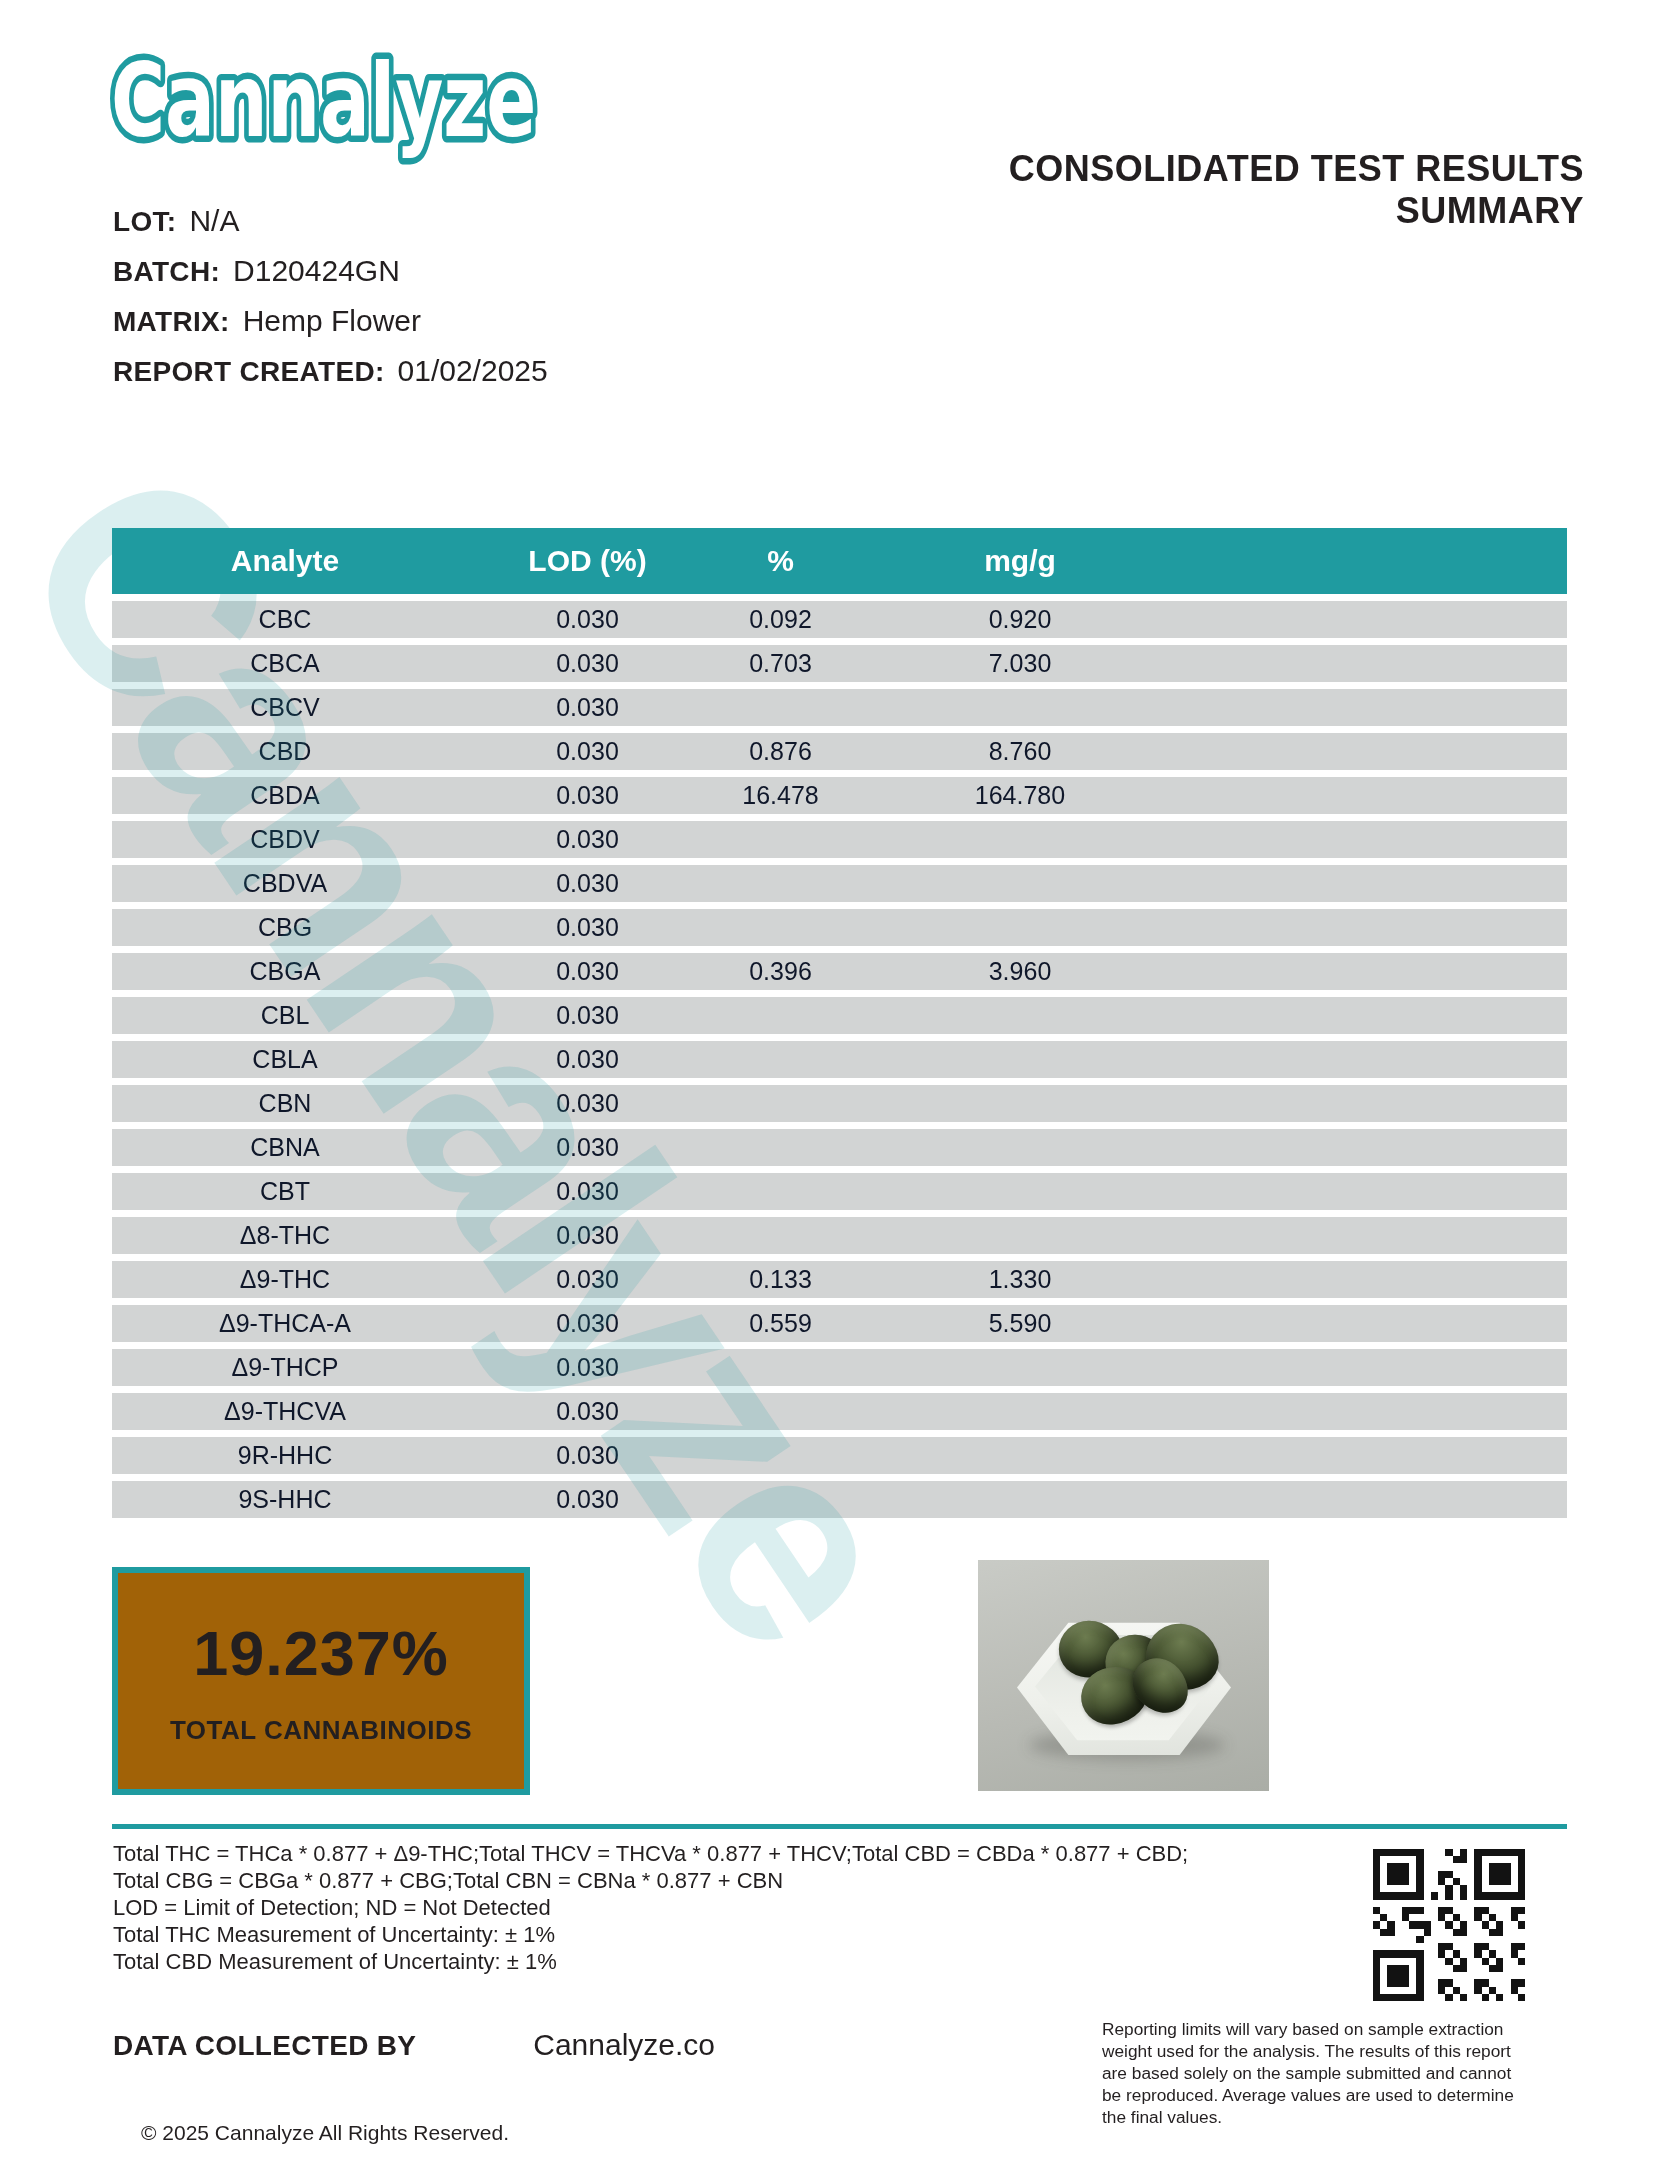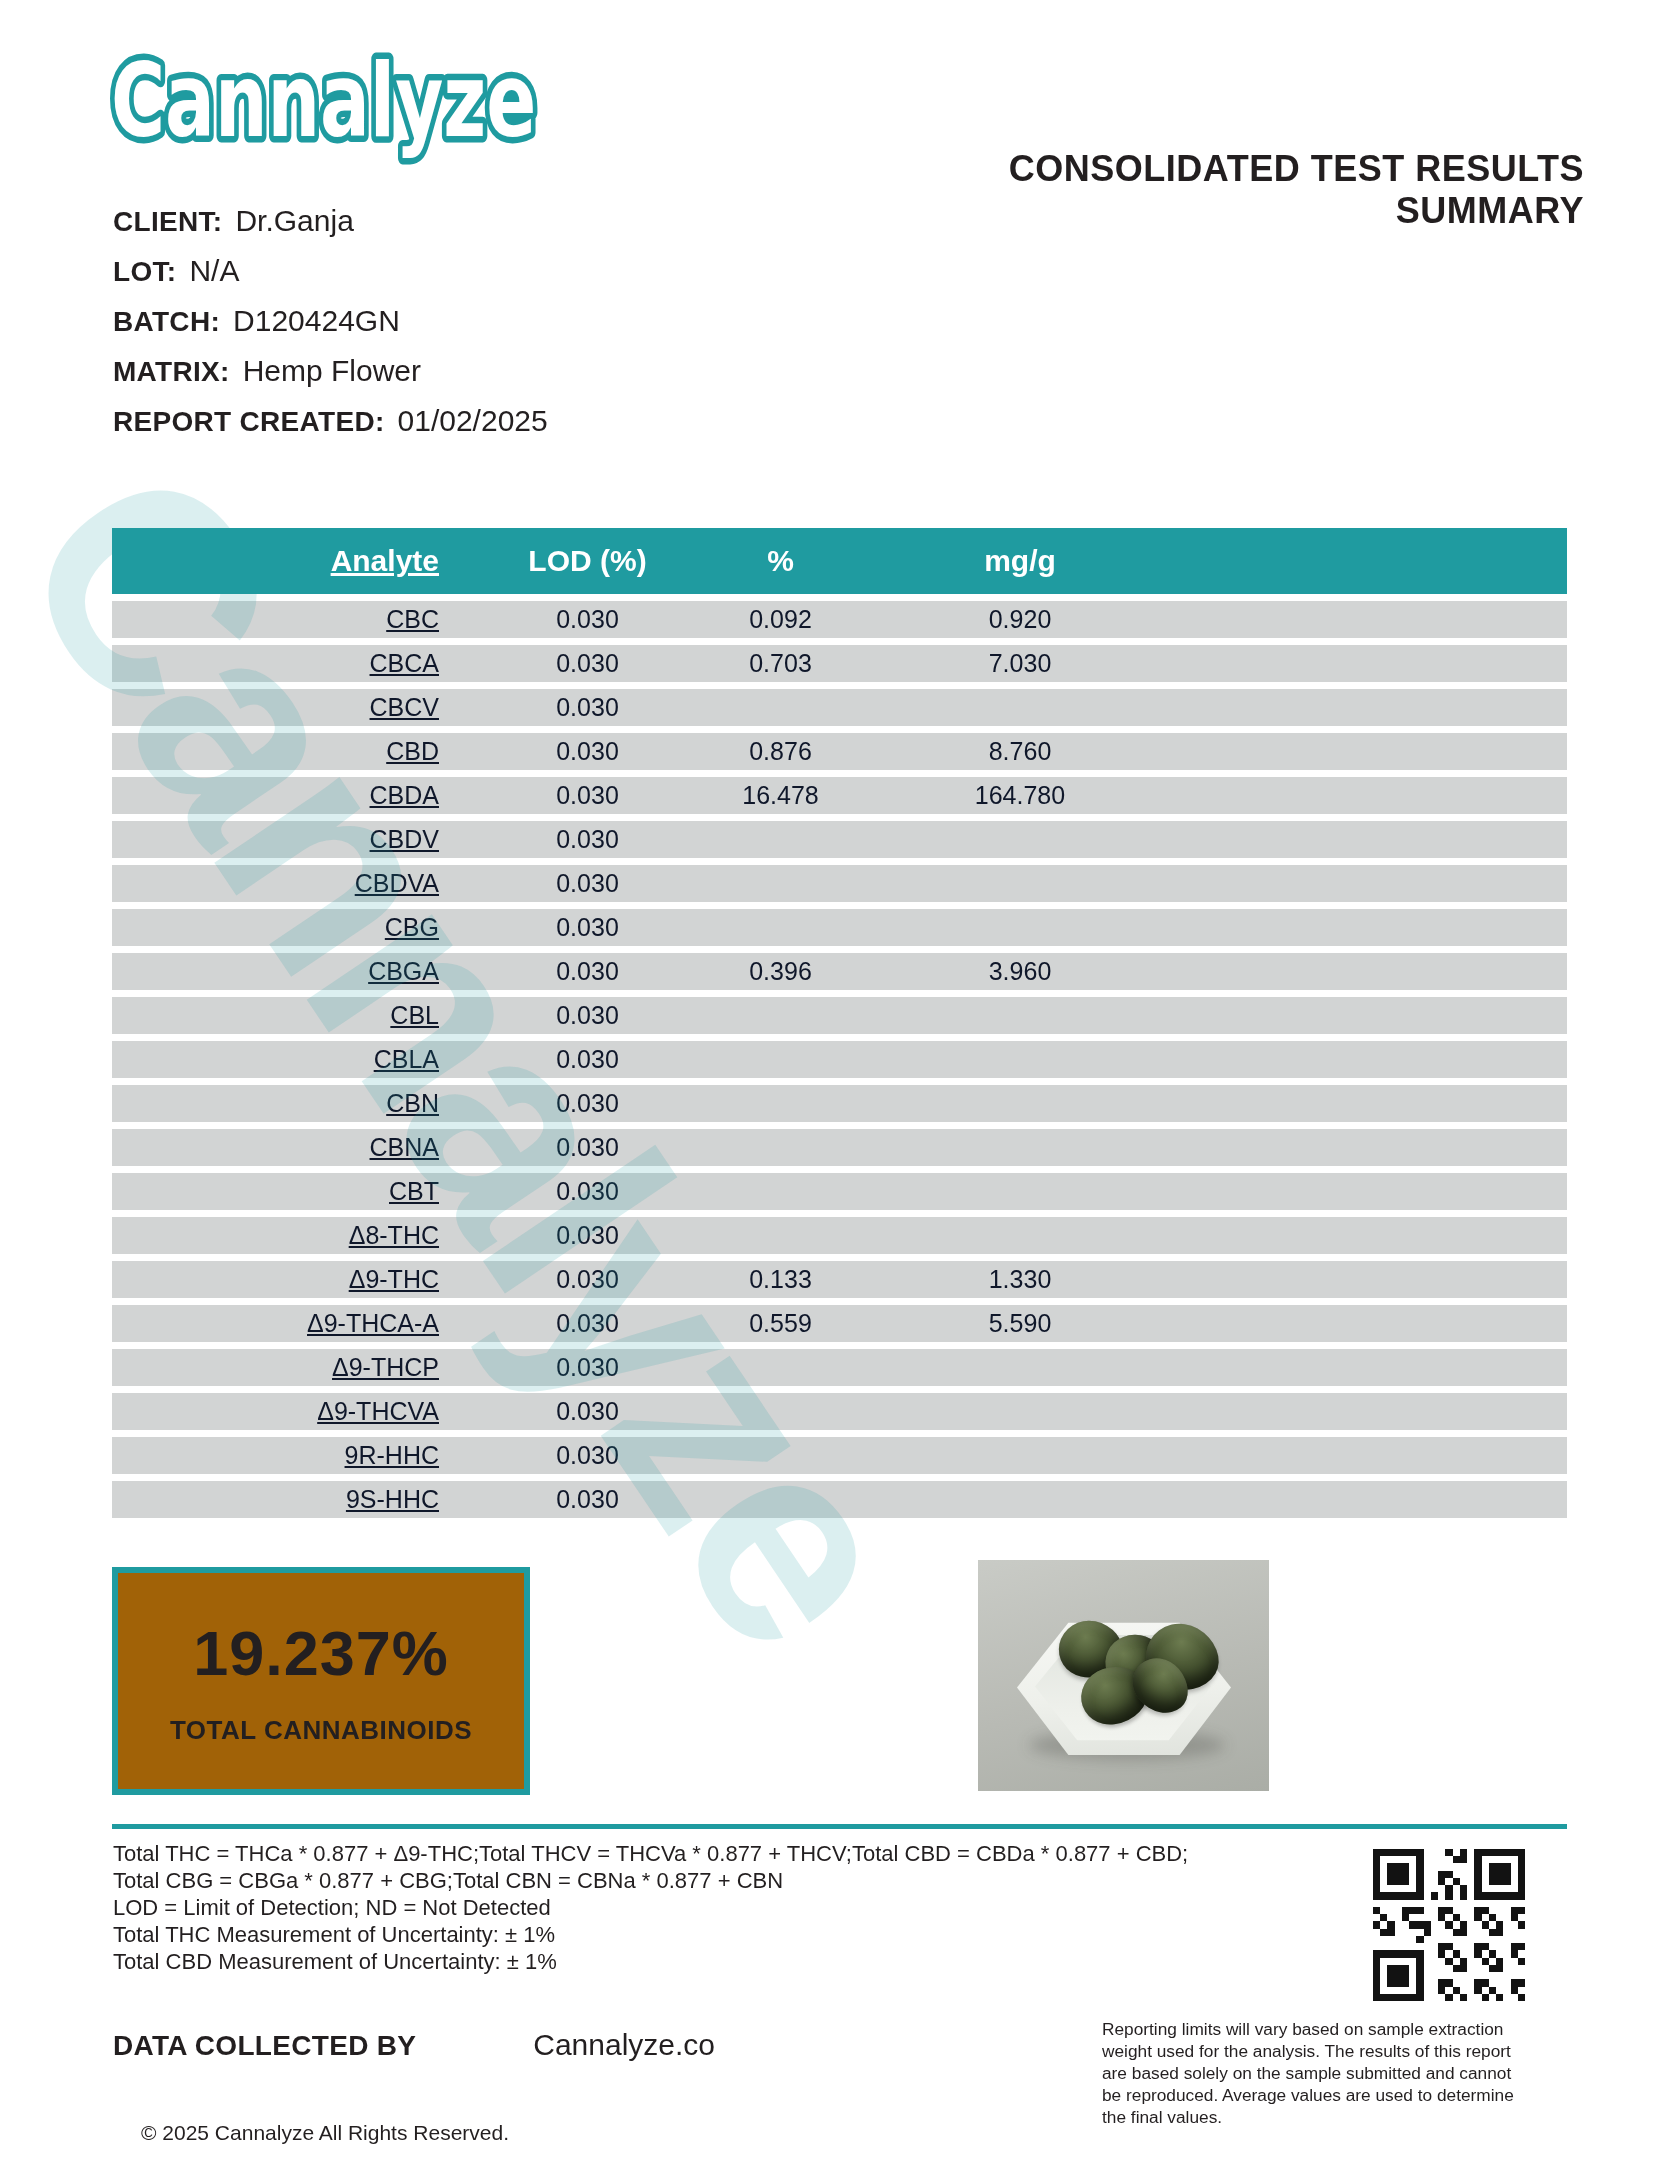--- a/index.html
+++ b/index.html
@@ -38,21 +38,21 @@
     position:relative;z-index:3;
     height:66px;background:var(--teal);color:#fff;
     display:grid;grid-template-columns:327px 297px 89px 390px 1fr;
     align-items:center;font-weight:bold;font-size:30px;
   }
   .tr{
     margin-top:7px;height:37px;background:var(--row-gray);
     display:grid;grid-template-columns:327px 297px 89px 390px 1fr;
     align-items:center;font-size:25px;color:#0f172a;
   }
-  .cell-left{padding-left:19px;text-align:right;text-decoration:underline;}
+  .cell-left{padding-left:19px;text-align:center;}
   .cell-c{text-align:center;}
   
   .summary-box{
     position:absolute;left:112px;top:1567px;width:406px;height:216px;z-index:3;
     border:6px solid var(--teal);background:#a16207;
     display:flex;flex-direction:column;align-items:center;justify-content:center;gap:26px;
   }
   .summary-value{font-size:63px;font-weight:bold;letter-spacing:1px;}
   .summary-label{font-size:26px;font-weight:bold;letter-spacing:0.5px;}
   
@@ -97,23 +97,20 @@
 
   <div class="watermark">Cannalyze</div>
 
   <svg class="logo" width="465" height="131" viewBox="0 0 470 132">
     <text x="6" y="103" textLength="430" lengthAdjust="spacingAndGlyphs">Cannalyze</text>
   </svg>
 
   <h1 class="title">CONSOLIDATED TEST RESULTS SUMMARY</h1>
 
   <section class="info" id="info-list">
-    <div class="info-line">
-      <span class="info-label">CLIENT:</span><span class="info-value">Dr.Ganja</span>
-    </div>
 
 
     <div class="info-line">
       <span class="info-label">LOT:</span><span class="info-value">N/A</span>
     </div>
 
     <div class="info-line">
       <span class="info-label">BATCH:</span><span class="info-value">D120424GN</span>
     </div>
 

